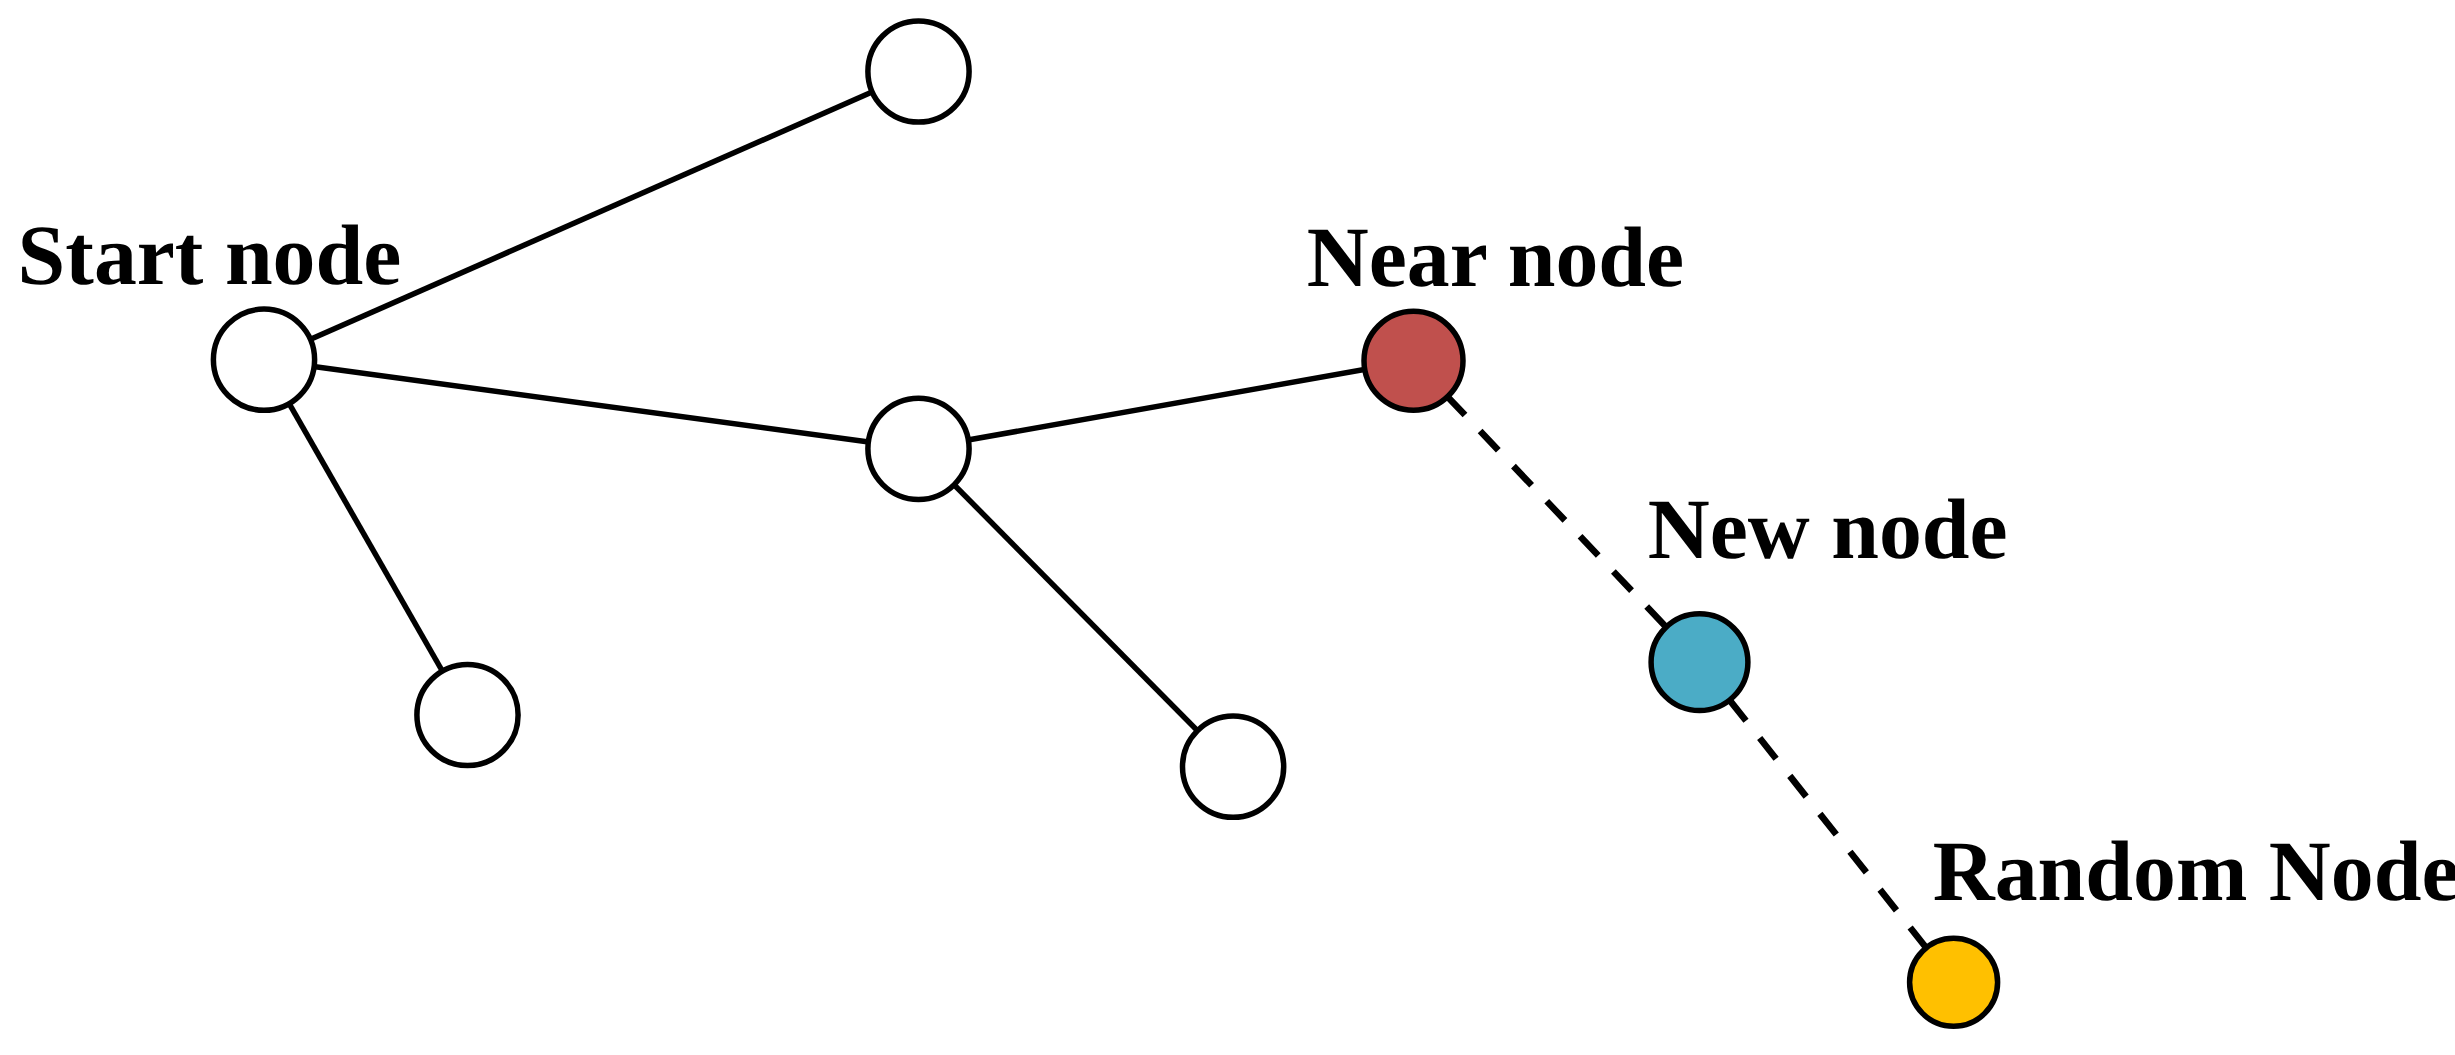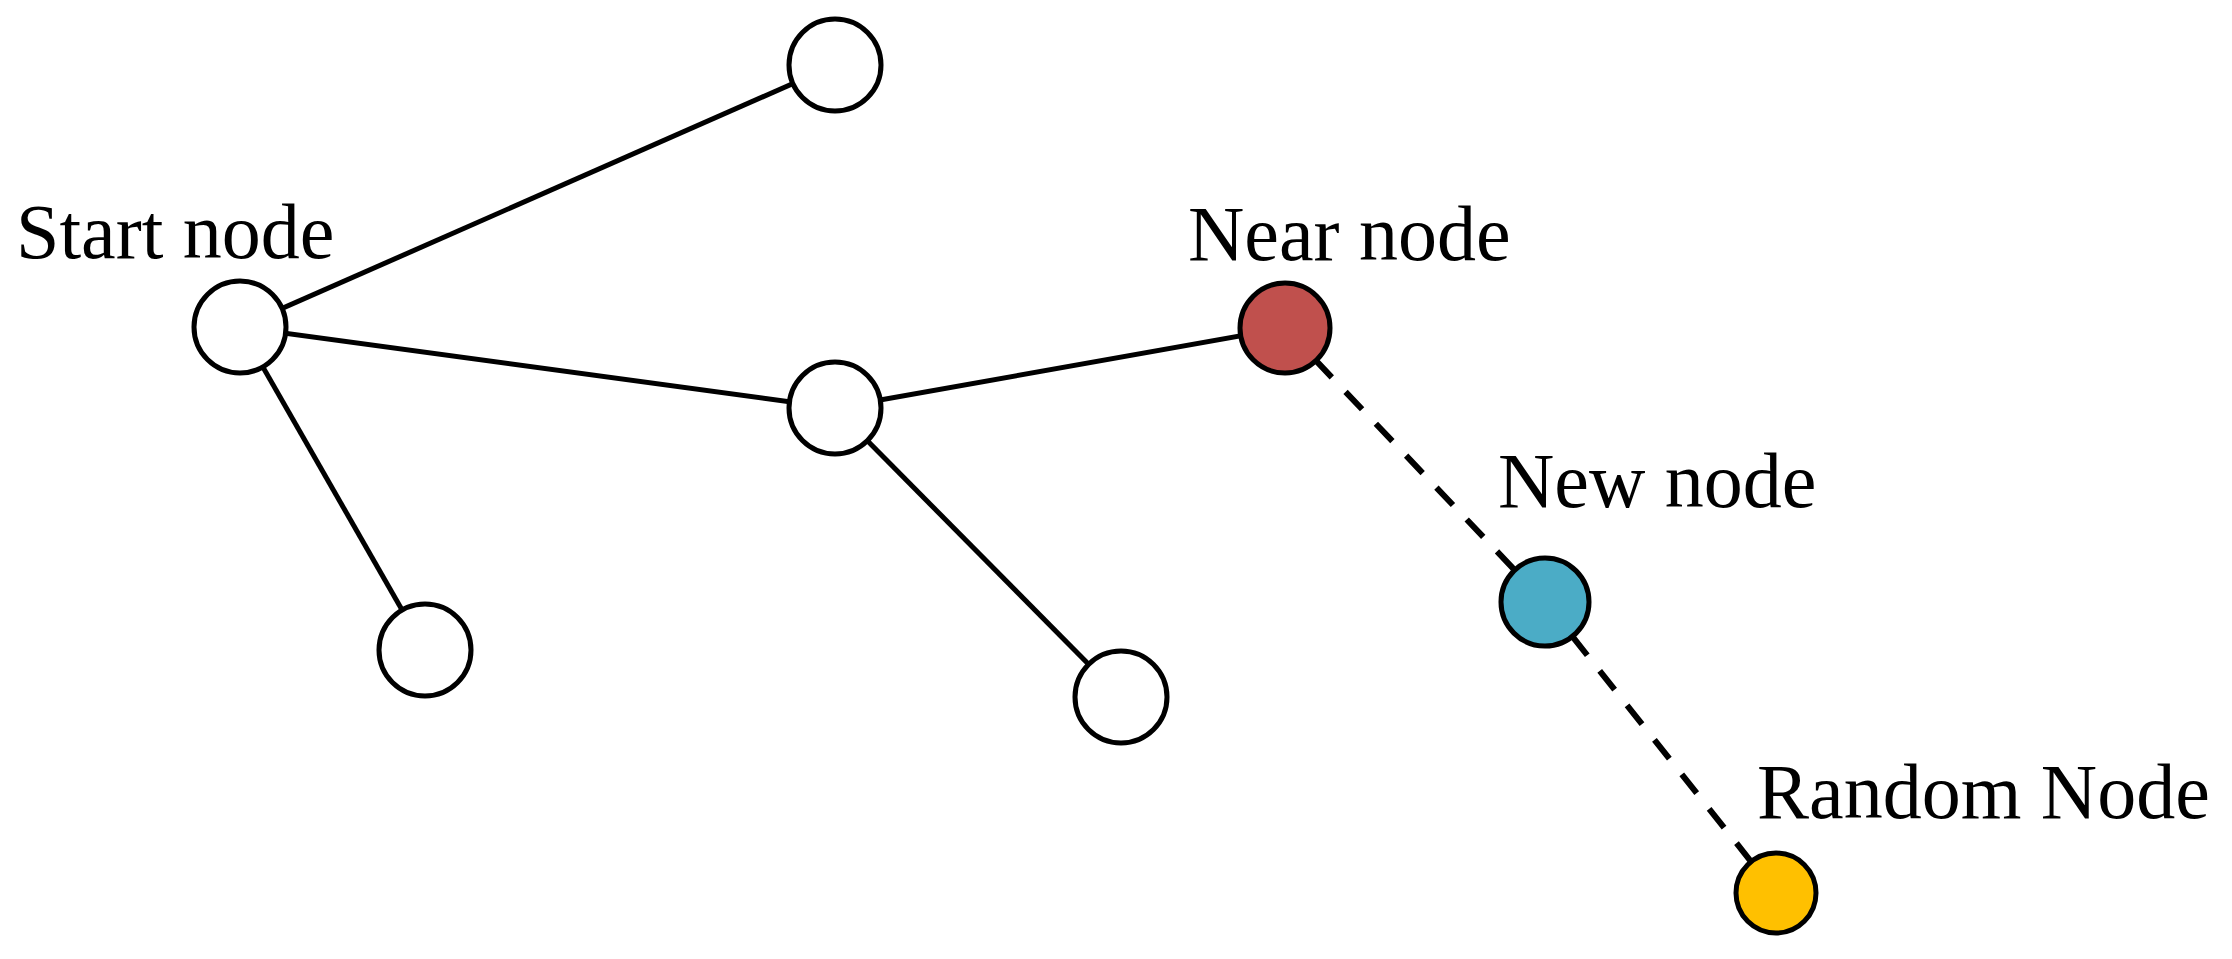--- a/index.html
+++ b/index.html
@@ -8,20 +8,21 @@
     background: #ffffff;
     width: 2232px;
     height: 959px;
     overflow: hidden;
   }
   .canvas {
     position: relative;
     width: 1962px;
     height: 959px;
     background: #ffffff;
+    font-weight: bold;
   }
   svg { display: block; }
   .edge {
     stroke: #000000;
     stroke-width: 5;
     fill: none;
   }
   .edge-dashed {
     stroke: #000000;
     stroke-width: 6;

